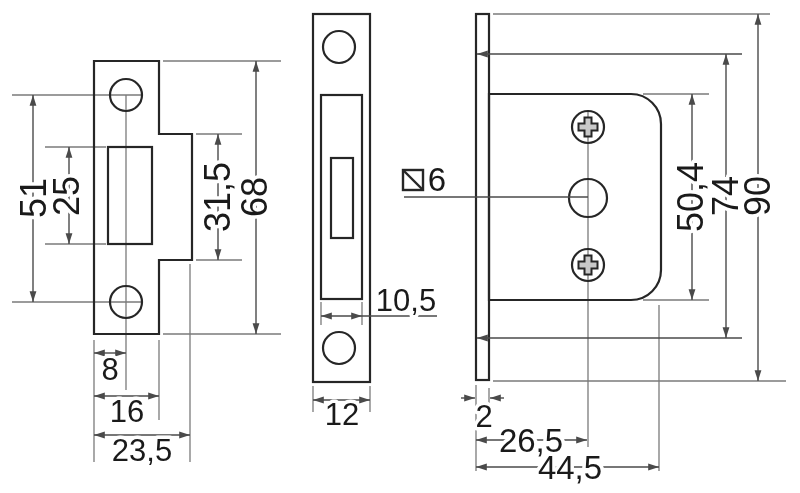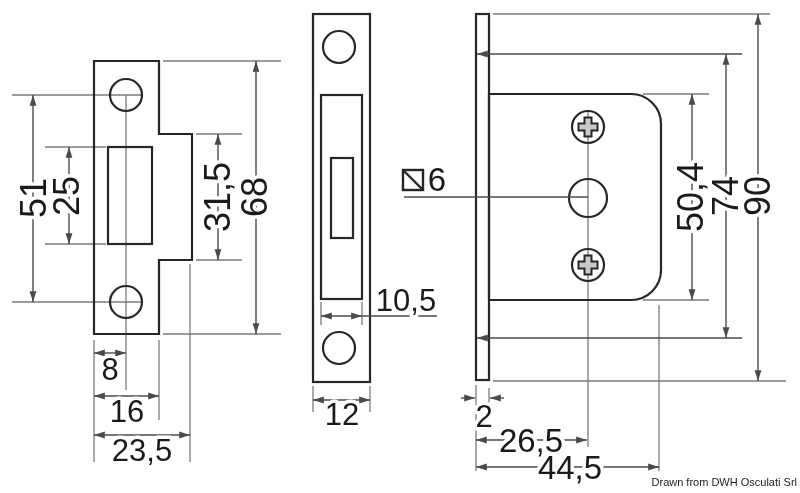--- a/index.html
+++ b/index.html
@@ -136,14 +136,13 @@
     <text class="lbl rot" x="690" y="197" transform="rotate(-90 690 197)" text-anchor="middle" dominant-baseline="central">50,4</text>
     <text class="lbl rot" x="725" y="196" transform="rotate(-90 725 196)" text-anchor="middle" dominant-baseline="central">74</text>
     <text class="lbl rot" x="757" y="196" transform="rotate(-90 757 196)" text-anchor="middle" dominant-baseline="central">90</text>
 
     <text class="lbl hor" x="484" y="427" text-anchor="middle">2</text>
     <text class="lbl mid" x="531" y="440" text-anchor="middle" dominant-baseline="central">26,5</text>
     <text class="lbl mid" x="570" y="467" text-anchor="middle" dominant-baseline="central">44,5</text>
   </g>
 </svg>
 
-<div id="credit">Drawn from DWH Osculati Srl</div>
 </div>
 
 </body></html>

